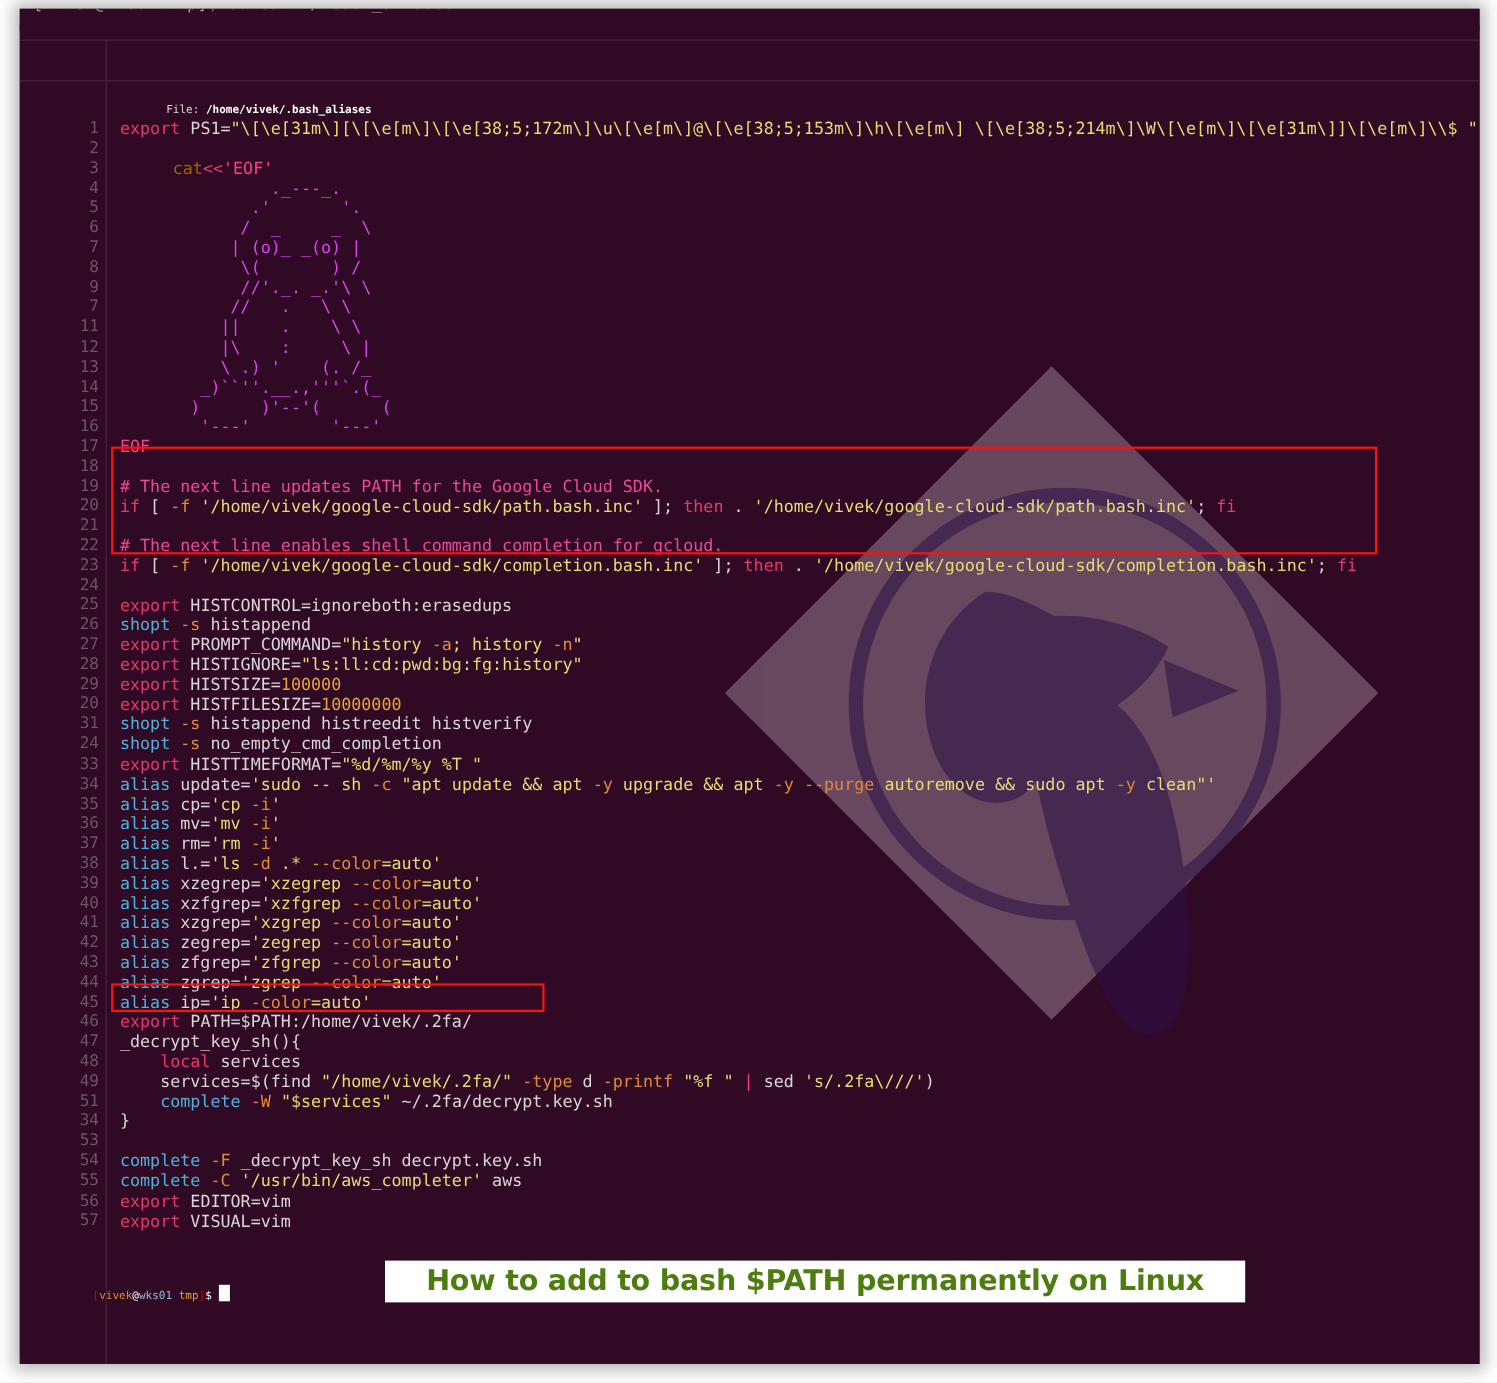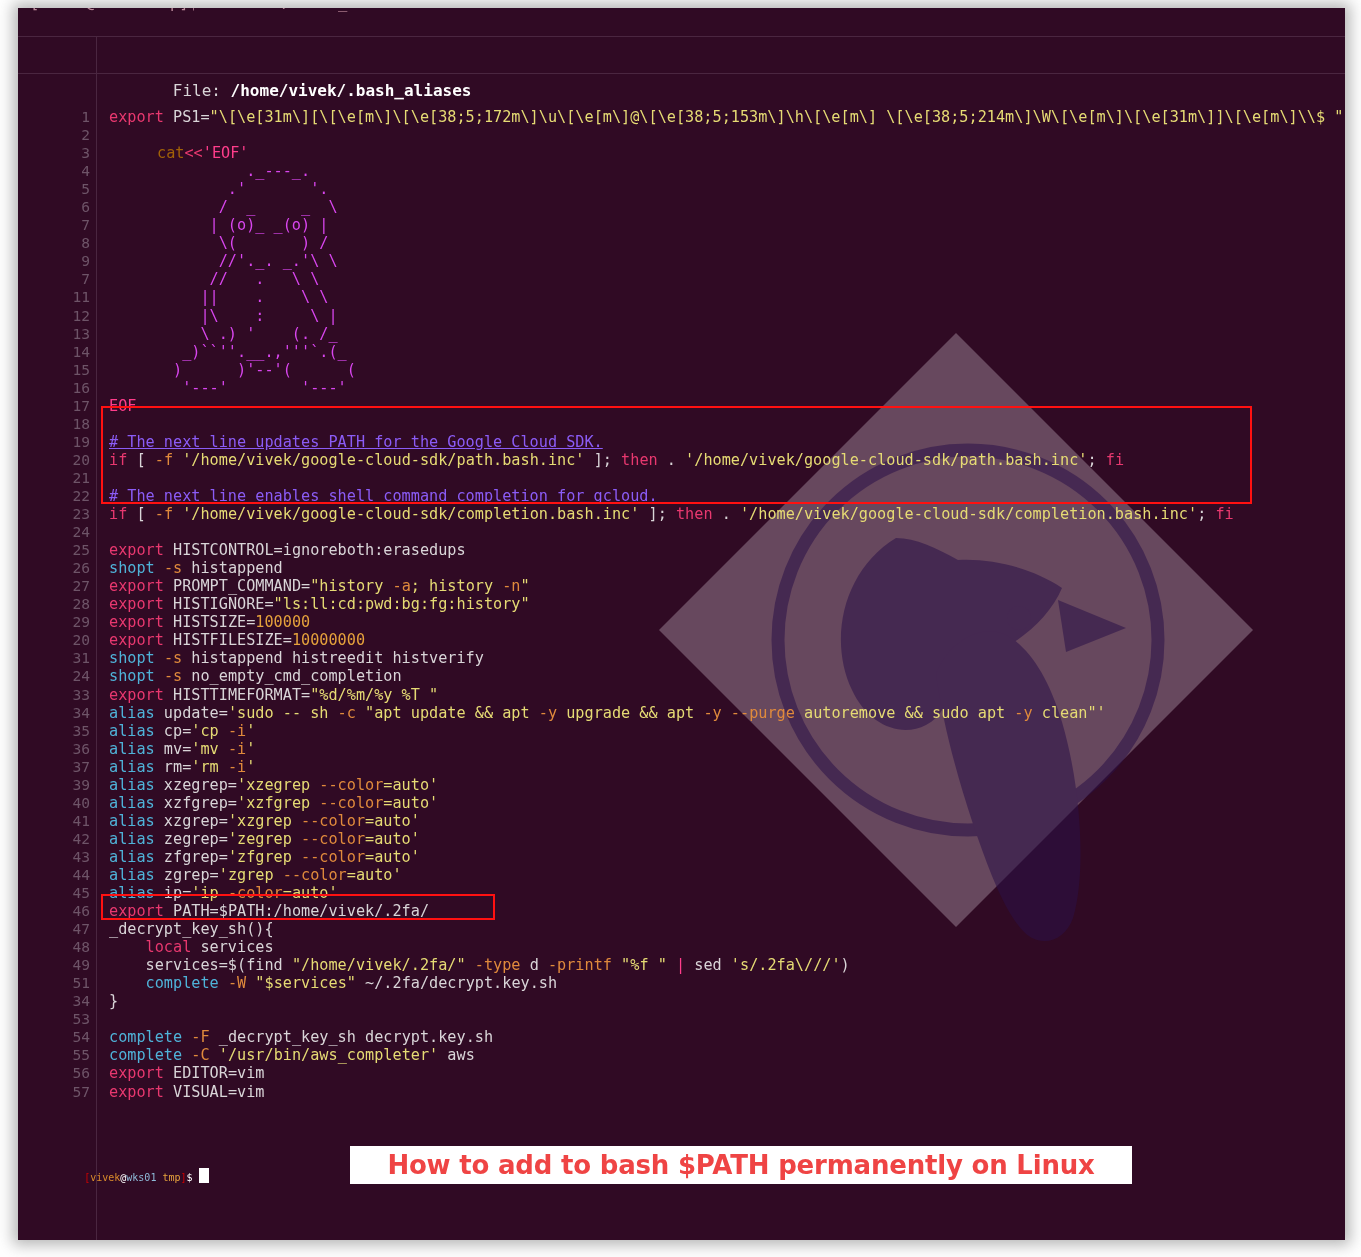--- a/index.html
+++ b/index.html
@@ -29,38 +29,38 @@
     background:#300a24;overflow:hidden;
   }
 
   
   .watermark{position:absolute;left:578px;top:248px;width:720px;height:720px;pointer-events:none;}
   .gutter-rule{position:absolute;left:78px;top:14px;width:1px;height:1204px;background:#4a2640;}
   .hdr-rule{position:absolute;left:0;top:51px;width:1327px;height:1px;background:#4a2640;}
   .hdr-rule2{position:absolute;left:0;top:14px;width:1327px;height:1px;background:#4a2640;}
 
   .file-label{
-    position:absolute;left:97px;top:40px;font-size:16px;color:#d9d5d8;white-space:pre;
+    position:absolute;left:97px;top:62px;font-size:10px;color:#d9d5d8;white-space:pre;
   }
   .file-label b{color:#ffffff;font-weight:bold;}
 
   
   .code{position:absolute;left:0;top:86px;width:1327px;}
   .row{position:relative;height:18.05px;white-space:pre;font-size:15.2px;line-height:18.05px;}
   .ln{
     position:absolute;left:28px;width:44px;text-align:right;
     color:#6e5468;font-size:14.6px;
   }
   .src{position:absolute;left:91px;color:#d9d5d8;white-space:pre;}
 
   
   .kw   {color:#e8386f;}          
   .blue {color:#4fb3d9;}          
   .str  {color:#e6db74;}          
-  .cmt  {color:#8b5cf6;text-decoration:underline;}          
+  .cmt  {color:#ec4899;}          
   .num  {color:#e6a23c;}          
   .org  {color:#e08a3c;}          
   .pnk  {color:#ff3d8b;}          
   .art  {color:#d946ef;}          
   .plain{color:#a16207;margin-left:48px;}
   .op   {color:#e8386f;}
 
   
   .redbox{position:absolute;border:2px solid #ff1111;pointer-events:none;}
 
@@ -75,21 +75,21 @@
   .p-dir{color:#e6a23c;}
   .p-dollar{color:#ffffff;}
   .cursor{display:inline-block;width:10px;height:15px;background:#ffffff;vertical-align:-2px;}
 
   
   .caption{
     position:absolute;left:350px;top:1146px;width:782px;height:38px;
     background:#ffffff;display:flex;align-items:center;justify-content:center;
   }
   .caption span{
-    color:#ef4444;font-family:"DejaVu Sans","Liberation Sans",sans-serif;
+    color:#4d7c0f;font-family:"DejaVu Sans","Liberation Sans",sans-serif;
     font-weight:bold;font-size:26px;letter-spacing:-.2px;white-space:nowrap;
   }
 </style>
 </head>
 <body>
 
 <div class="shot">
 
   <div class="term-shadow"></div>
 
@@ -155,20 +155,21 @@
         <div class="row"><span class="ln">28</span><span class="src"><span class="kw">export</span> HISTIGNORE=<span class="str">"ls:ll:cd:pwd:bg:fg:history"</span></span></div>
         <div class="row"><span class="ln">29</span><span class="src"><span class="kw">export</span> HISTSIZE=<span class="num">100000</span></span></div>
         <div class="row"><span class="ln">20</span><span class="src"><span class="kw">export</span> HISTFILESIZE=<span class="num">10000000</span></span></div>
         <div class="row"><span class="ln">31</span><span class="src"><span class="blue">shopt</span> <span class="org">-s</span> histappend histreedit histverify</span></div>
         <div class="row"><span class="ln">24</span><span class="src"><span class="blue">shopt</span> <span class="org">-s</span> no_empty_cmd_completion</span></div>
         <div class="row"><span class="ln">33</span><span class="src"><span class="kw">export</span> HISTTIMEFORMAT=<span class="str">"%d/%m/%y %T "</span></span></div>
         <div class="row"><span class="ln">34</span><span class="src"><span class="blue">alias</span> update=<span class="str">'sudo -- sh <span class="org">-c</span> "apt update &amp;&amp; apt <span class="org">-y</span> upgrade &amp;&amp; apt <span class="org">-y</span> <span class="org">--purge</span> autoremove &amp;&amp; sudo apt <span class="org">-y</span> clean"'</span></span></div>
         <div class="row"><span class="ln">35</span><span class="src"><span class="blue">alias</span> cp=<span class="str">'cp <span class="org">-i</span>'</span></span></div>
         <div class="row"><span class="ln">36</span><span class="src"><span class="blue">alias</span> mv=<span class="str">'mv <span class="org">-i</span>'</span></span></div>
         <div class="row"><span class="ln">37</span><span class="src"><span class="blue">alias</span> rm=<span class="str">'rm <span class="org">-i</span>'</span></span></div>
+        <div class="row"><span class="ln">38</span><span class="src"><span class="blue">alias</span> l.=<span class="str">'ls <span class="org">-d</span> .* <span class="org">--color</span>=auto'</span></span></div>
         <div class="row"><span class="ln">39</span><span class="src"><span class="blue">alias</span> xzegrep=<span class="str">'xzegrep <span class="org">--color</span>=auto'</span></span></div>
         <div class="row"><span class="ln">40</span><span class="src"><span class="blue">alias</span> xzfgrep=<span class="str">'xzfgrep <span class="org">--color</span>=auto'</span></span></div>
         <div class="row"><span class="ln">41</span><span class="src"><span class="blue">alias</span> xzgrep=<span class="str">'xzgrep <span class="org">--color</span>=auto'</span></span></div>
         <div class="row"><span class="ln">42</span><span class="src"><span class="blue">alias</span> zegrep=<span class="str">'zegrep <span class="org">--color</span>=auto'</span></span></div>
         <div class="row"><span class="ln">43</span><span class="src"><span class="blue">alias</span> zfgrep=<span class="str">'zfgrep <span class="org">--color</span>=auto'</span></span></div>
         <div class="row"><span class="ln">44</span><span class="src"><span class="blue">alias</span> zgrep=<span class="str">'zgrep <span class="org">--color</span>=auto'</span></span></div>
         <div class="row"><span class="ln">45</span><span class="src"><span class="blue">alias</span> ip=<span class="str">'ip <span class="org">-color</span>=auto'</span></span></div>
         <div class="row"><span class="ln">46</span><span class="src"><span class="kw">export</span> PATH=$PATH:/home/vivek/.2fa/</span></div>
         <div class="row"><span class="ln">47</span><span class="src">_decrypt_key_sh(){</span></div>
         <div class="row"><span class="ln">48</span><span class="src">    <span class="kw">local</span> services</span></div>

